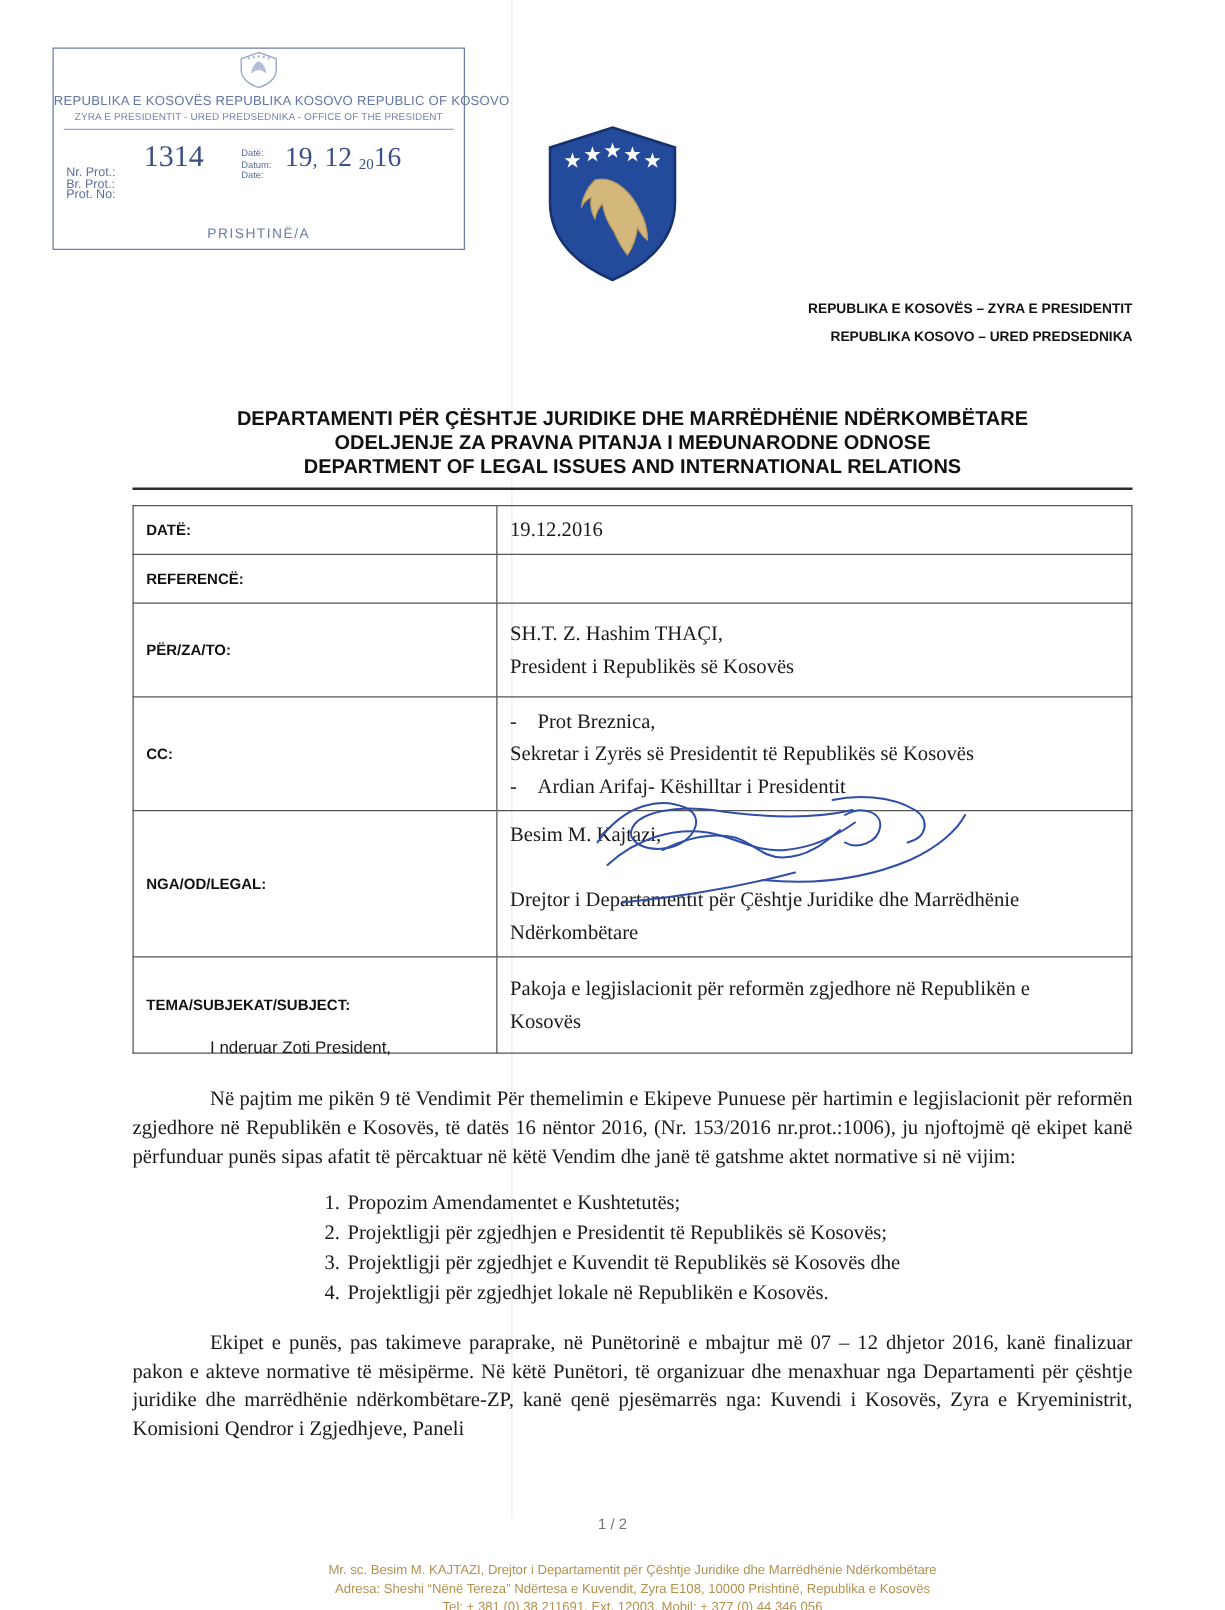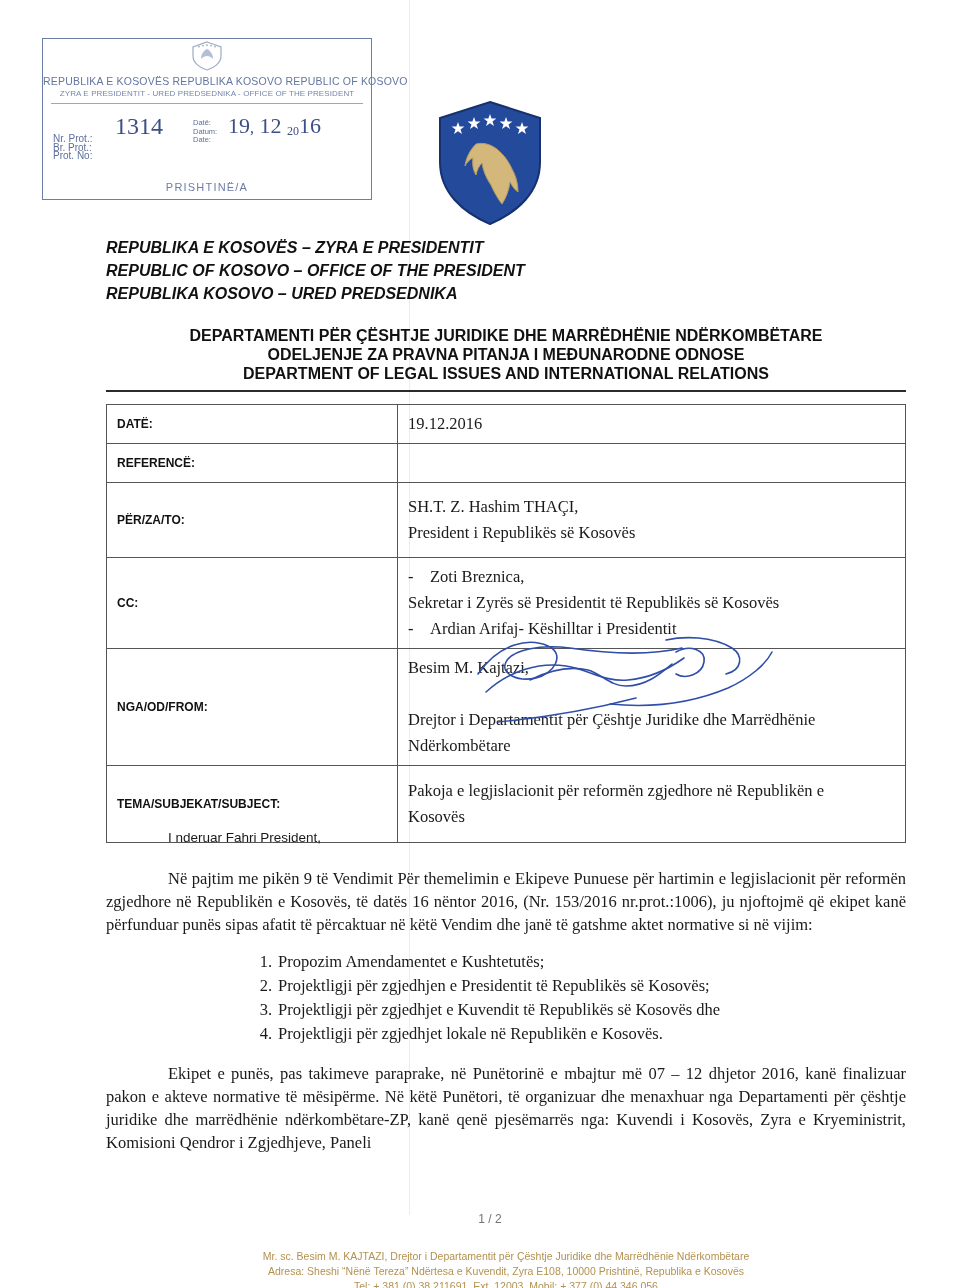--- a/index.html
+++ b/index.html
@@ -134,27 +134,26 @@
     width: 108px;
     height: 126px;
   }
 
   
   .titles {
     position: absolute;
     left: 106px;
     top: 236px;
     width: 800px;
-    text-align: left;
+    text-align: right;
     font-family: "Liberation Sans", sans-serif;
     font-weight: bold;
-    font-size: 16px;
+    font-size: 11px;
     line-height: 23px;
     color: #111;
-    font-style: italic;
   }
   .subtitles {
     position: absolute;
     left: 106px;
     top: 326px;
     width: 800px;
     text-align: center;
     font-family: "Liberation Sans", sans-serif;
     font-weight: bold;
     font-size: 16px;
@@ -334,21 +333,20 @@
       <polygon points="86,22 87.6,26.6 92.4,26.6 88.5,29.5 90,34.1 86,31.3 82,34.1 83.5,29.5 79.6,26.6 84.4,26.6"></polygon>
     </g>
     <path d="M40 44 C34 50 30 58 29 66 C31 62 34 59 37 58 C36 64 37 70 40 75
              C41 70 43 66 46 63 C47 70 50 78 55 85 C58 92 62 99 66 104
              C70 98 73 90 74 82 C76 86 79 90 82 92 C82 84 80 76 76 69
              C73 62 68 55 62 50 C56 45 48 42 40 44 Z" fill="#d4b77a" stroke="#b89a5c" stroke-width="1"></path>
   </svg>
 
   <div class="titles">
     <div>REPUBLIKA E KOSOVËS – ZYRA E PRESIDENTIT</div>
-    <div>REPUBLIC OF KOSOVO – OFFICE OF THE PRESIDENT</div>
     <div>REPUBLIKA KOSOVO – URED PREDSEDNIKA</div>
   </div>
 
   <div class="subtitles">
     <div>DEPARTAMENTI PËR ÇËSHTJE JURIDIKE DHE MARRËDHËNIE NDËRKOMBËTARE</div>
     <div>ODELJENJE ZA PRAVNA PITANJA I MEĐUNARODNE ODNOSE</div>
     <div>DEPARTMENT OF LEGAL ISSUES AND INTERNATIONAL RELATIONS</div>
   </div>
 
   <div class="hdr-rule"></div>
@@ -368,31 +366,31 @@
         <td class="v">
           <span class="v-line">SH.T. Z. Hashim THAÇI,</span>
           <span class="v-line">President i Republikës së Kosovës</span>
         </td>
       </tr>
       <tr class="row-cc">
         <td class="k">CC:</td>
         <td class="v">
           <span class="v-line dash-item">
             <span class="dash">-</span>
-            <span>Zoti Breznica,</span>
+            <span>Prot Breznica,</span>
           </span>
           <span class="v-line">Sekretar i Zyrës së Presidentit të Republikës së Kosovës</span>
           <span class="v-line dash-item">
             <span class="dash">-</span>
             <span>Ardian Arifaj- Këshilltar i Presidentit</span>
           </span>
         </td>
       </tr>
       <tr class="row-from">
-        <td class="k">NGA/OD/FROM:</td>
+        <td class="k">NGA/OD/LEGAL:</td>
         <td class="v">
           <span class="v-line">Besim M. Kajtazi,</span>
           <span class="v-line" style="height:26px;"></span>
           <span class="v-line">Drejtor i Departamentit për Çështje Juridike dhe Marrëdhënie</span>
           <span class="v-line">Ndërkombëtare</span>
         </td>
       </tr>
       <tr class="row-subject">
         <td class="k">TEMA/SUBJEKAT/SUBJECT:</td>
         <td class="v">
@@ -410,21 +408,21 @@
       <path d="M16 58 C40 36 70 28 96 32 C120 36 134 48 158 46 C182 44 200 34 214 24"></path>
       <path d="M60 46 C80 36 100 32 118 36 C132 40 140 52 156 52 C176 52 190 40 202 30"></path>
       <path d="M206 18 C220 10 236 16 234 28 C232 40 216 46 206 40"></path>
       <path d="M196 6 C214 2 242 2 262 14 C274 22 272 36 256 40"></path>
       <path d="M140 70 C180 74 220 70 258 54 C280 44 296 30 302 18"></path>
       <path d="M28 88 C70 84 120 76 166 64"></path>
     </g>
   </svg>
 
   <div class="body-text">
-    <div class="salutation">I nderuar Fahri President,</div>
+    <div class="salutation">I nderuar Zoti President,</div>
     <div class="para">Në pajtim me pikën 9 të  Vendimit Për themelimin e Ekipeve Punuese për hartimin e legjislacionit për reformën zgjedhore në Republikën e Kosovës, të datës 16 nëntor 2016, (Nr. 153/2016 nr.prot.:1006), ju njoftojmë që ekipet kanë përfunduar punës sipas afatit të përcaktuar në këtë Vendim dhe janë të gatshme aktet normative si në vijim:</div>
     <ol class="items">
       <li>
         <span class="num">1.</span>
         <span>Propozim  Amendamentet e Kushtetutës;</span>
       </li>
       <li>
         <span class="num">2.</span>
         <span>Projektligji për zgjedhjen e Presidentit të Republikës së Kosovës;</span>
       </li>

